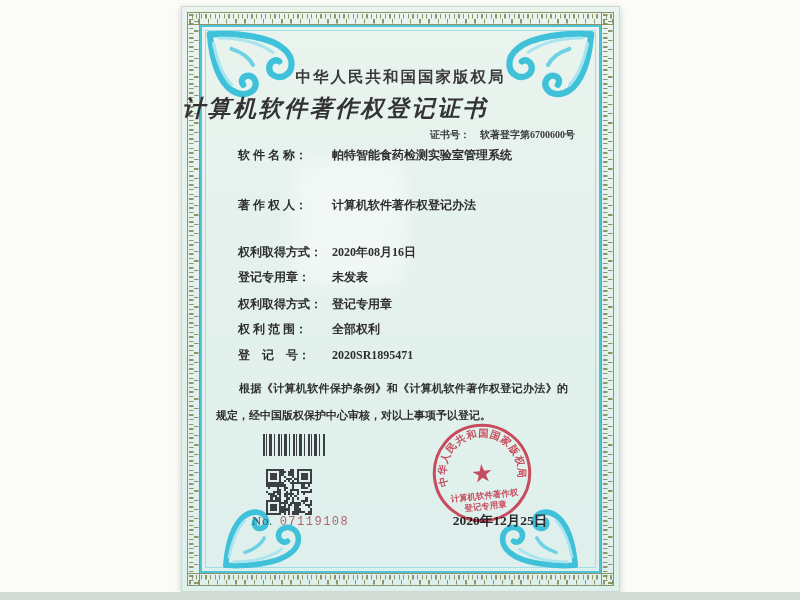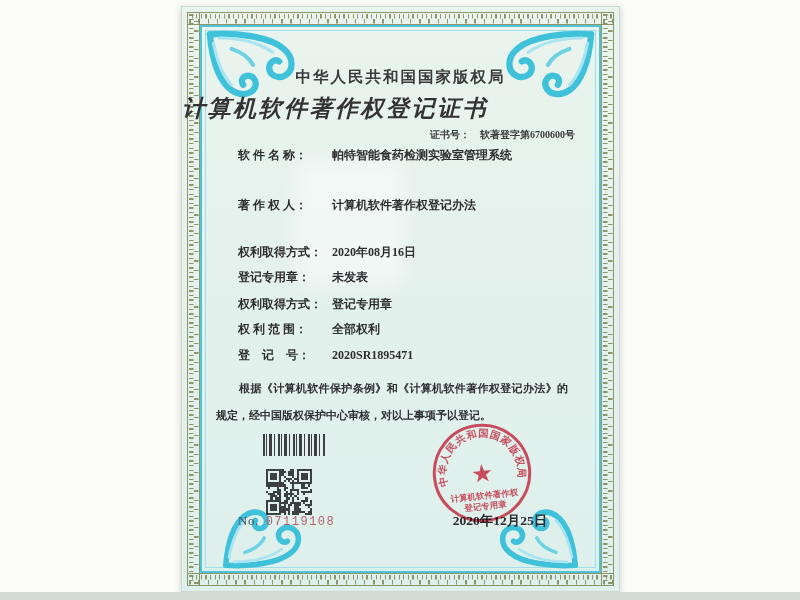--- a/index.html
+++ b/index.html
@@ -58,21 +58,21 @@
   .field-row{position:absolute;left:46px;font-size:12px;font-weight:bold;line-height:15px;}
   .flabel{position:absolute;left:10px;top:0;width:88px;white-space:nowrap;}
   .fvalue{position:absolute;left:104px;top:0;width:260px;white-space:nowrap;}
   .fvalue span{display:block;}
   .statement{position:absolute;top:368px;left:34px;width:352px;
     font-size:11px;font-weight:bold;line-height:27px;text-indent:2.1em;
     text-align:justify;color:#2e2e30;}
   .barcode{position:absolute;left:81px;top:427px;width:63px;height:22px;
     background:repeating-linear-gradient(90deg,#3d4043 0 2px,transparent 2px 3px,#3d4043 3px 4px,transparent 4px 6px,#3d4043 6px 9px,transparent 9px 11px,#3d4043 11px 12px,transparent 12px 15px);}
   .qr{position:absolute;left:84px;top:462px;width:46px;height:46px;}
-  .serial{position:absolute;left:56px;top:506px;font-size:13px;color:#4c5257;letter-spacing:.5px;}
+  .serial{position:absolute;left:70px;top:506px;font-size:13px;color:#4c5257;letter-spacing:.5px;}
   .serial .num{color:#b2616d;font-family:"Liberation Mono","DejaVu Sans Mono",monospace;
     font-size:12px;letter-spacing:1.5px;margin-left:7px;}
   .date{position:absolute;left:258px;top:505px;width:120px;text-align:center;
     font-size:13.5px;font-weight:bold;color:#2c2c30;z-index:5;}
   .seal{position:absolute;left:247px;top:413px;width:106px;height:106px;
     z-index:6;mix-blend-mode:multiply;opacity:.92;transform:rotate(-6deg);}
   .seal text{font-family:"Liberation Sans","DejaVu Sans",sans-serif;font-weight:bold;}
 </style>
 </head>
 <body>

